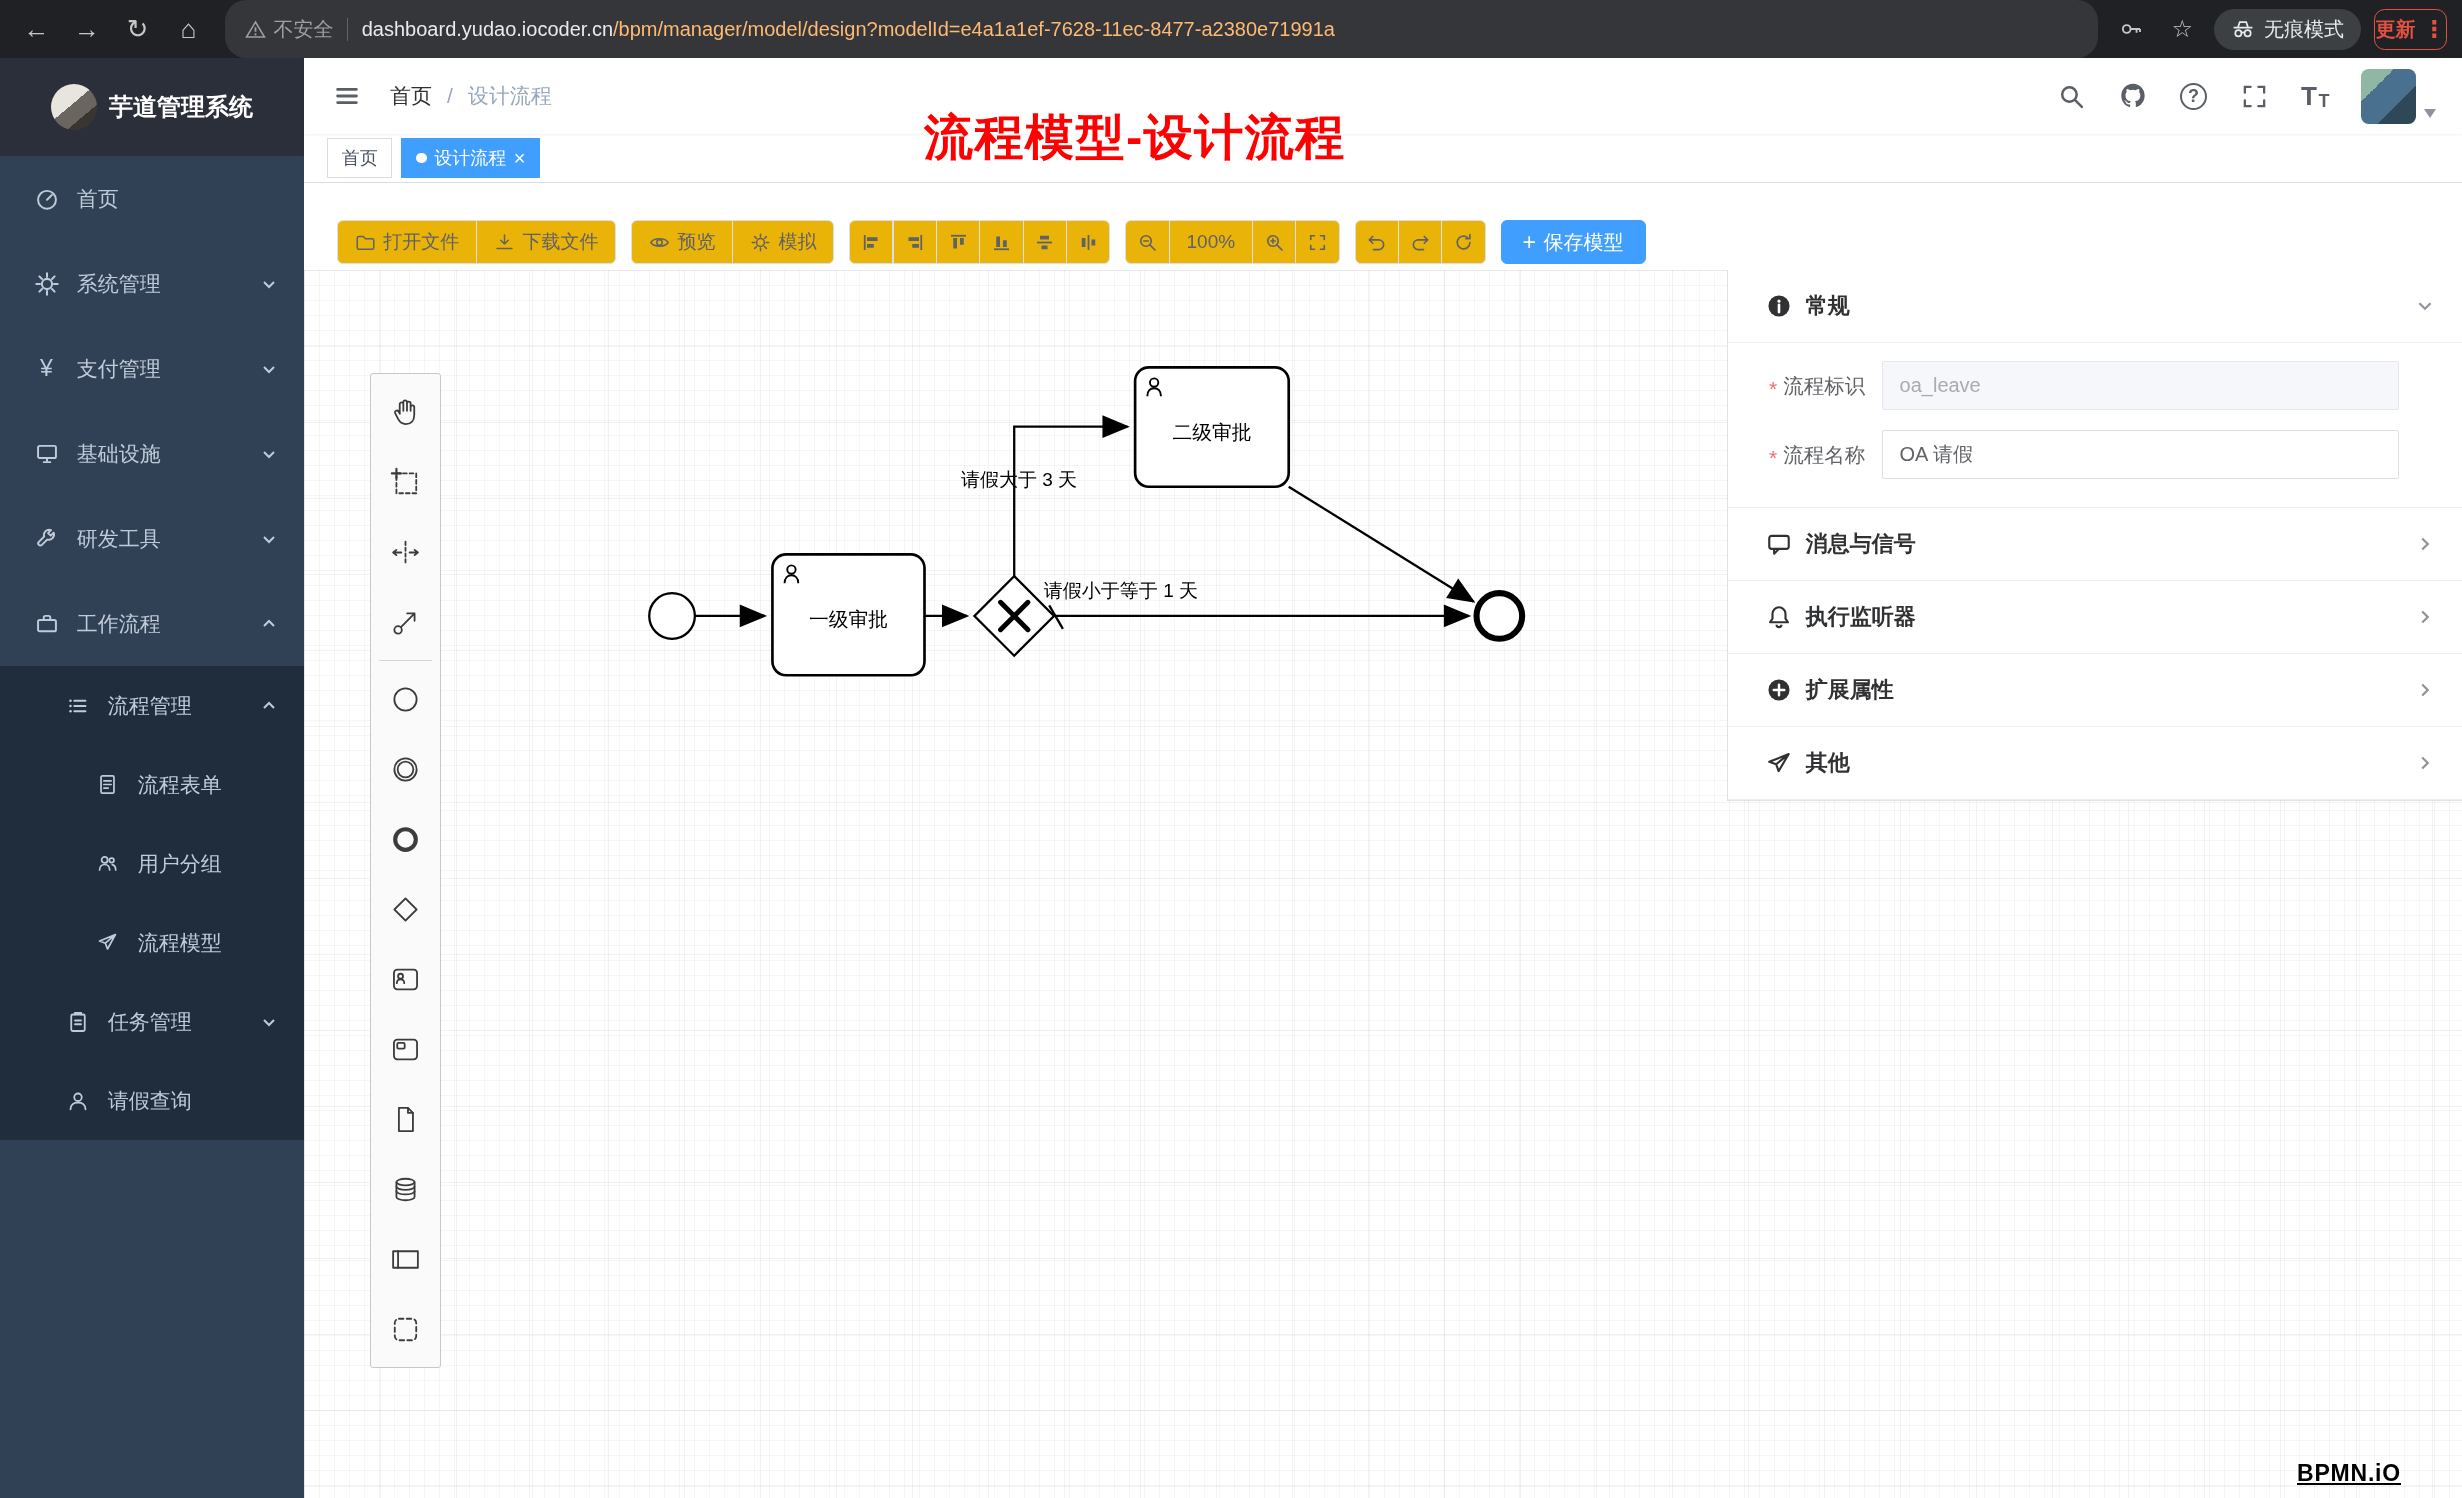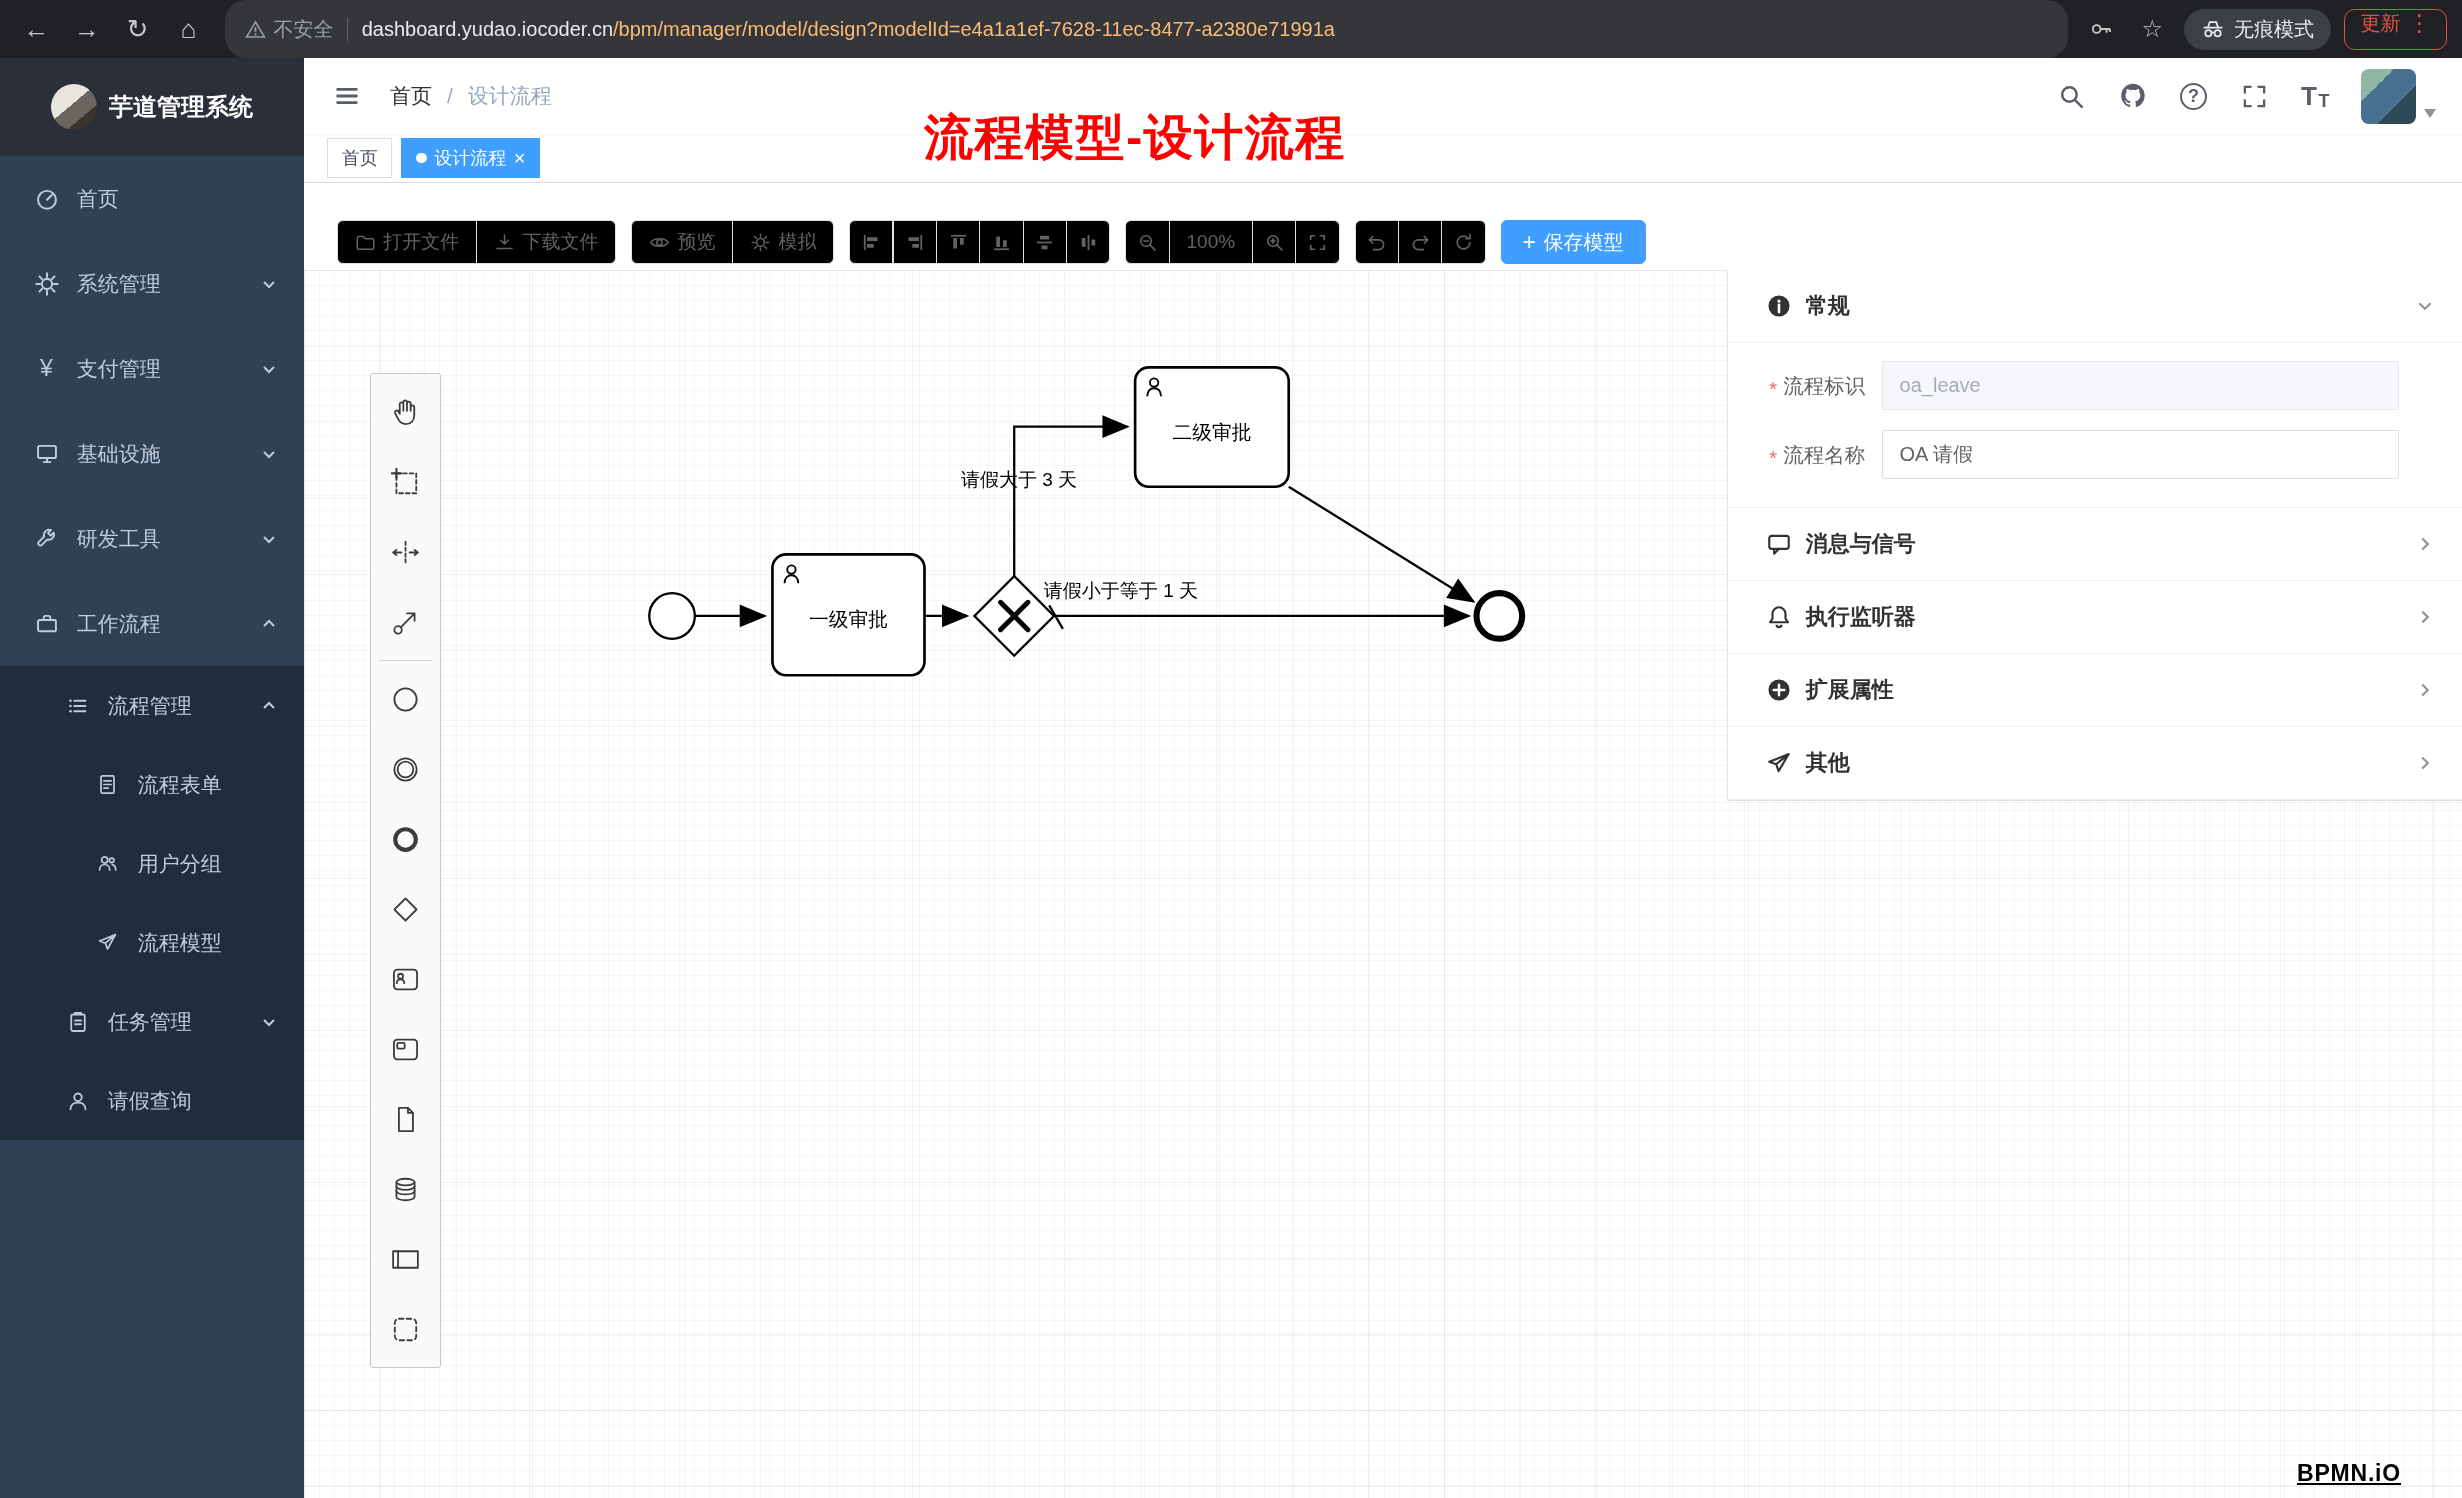--- a/index.html
+++ b/index.html
@@ -18,21 +18,21 @@
   .omnibox .nsl { color:#9aa0a6; white-space:nowrap; }
   .omnibox .divider { width:0.8px; height:23px; background:#5f6368; margin:0 13.7px; }
   .omnibox .host { color:#e8eaed; white-space:nowrap; }
   .omnibox .path { color:#fdba74; white-space:nowrap; overflow:hidden; text-overflow:ellipsis; }
   .chrome-right { display:flex; align-items:center; gap:13.7px; }
   .c-ico { width:37px; height:37px; display:flex; align-items:center; justify-content:center;
     color:#c4c7c5; font-size:24px; }
   .incog-chip { height:41px; background:#3c4043; border-radius:20.5px; display:flex; align-items:center;
     gap:9px; padding:0 16.7px; color:#e8eaed; font-size:20px; white-space:nowrap; }
   .update-pill { height:41px; border:1.5px solid #e25142; border-radius:10.6px; display:flex;
-    align-items:flex-start; gap:7.6px; padding:0 15px; color:#e25142; font-size:20px; white-space:nowrap; }
+    align-items:center; gap:7.6px; padding:0 0; color:#e25142; font-size:20px; white-space:nowrap;font-weight:bold; }
   .update-pill .dots { font-size:23px; color:#e25142; }
 
   
   .app { display:flex; height:1440px; }
   .sidebar { width:304px; background:#304156; color:#bfcbd9; flex-shrink:0;
     display:flex; flex-direction:column; }
   .logo-row { height:98px; background:#2b2f3a; display:flex; align-items:center;
     justify-content:center; gap:12px; }
   .logo-avatar { width:46px; height:46px; border-radius:50%;
     background:linear-gradient(140deg,#e8e4de 0 45%,#6b6560 45% 70%,#3a352f 70%); }
@@ -78,21 +78,21 @@
     border:0.8px solid #d8dce5; background:#fff; color:#495060; font-size:18px; cursor:pointer; }
   .tab.active { background:#409eff; border-color:#409eff; color:#fff; }
   .tab-dot { width:10.6px; height:10.6px; border-radius:50%; background:#fff; }
   .tab-close { font-size:20px; line-height:1; }
 
   
   .toolbar { height:87px; padding:37px 0 0 33px; display:flex; align-items:flex-start; gap:15px;
     background:#fff; position:relative; z-index:30; }
   .btn-group { display:flex; }
   .tb-btn { height:44px; display:flex; align-items:center; gap:7.6px; padding:0 16.7px;
-    border:0.8px solid #dcdfe6; background:#000000; color:#606266; font-size:19px; cursor:pointer;
+    border:0.8px solid #dcdfe6; background:#eab308; color:#606266; font-size:19px; cursor:pointer;
     margin-left:-0.8px; white-space:nowrap; }
   .btn-group .tb-btn:first-child { border-radius:6px 0 0 6px; margin-left:0; }
   .btn-group .tb-btn:last-child { border-radius:0 6px 6px 0; }
   .btn-group .tb-btn:only-child { border-radius:6px; }
   .tb-btn.icon-only { padding:0 10.6px; }
   .tb-btn svg { flex-shrink:0; }
   .zoom-label { min-width:73px; justify-content:center; }
   .save-btn { height:44px; display:flex; align-items:center; gap:7.6px; padding:0 21px;
     background:#409eff; border:0.8px solid #409eff; border-radius:6px; color:#fff; font-size:20px;
     cursor:pointer; }

